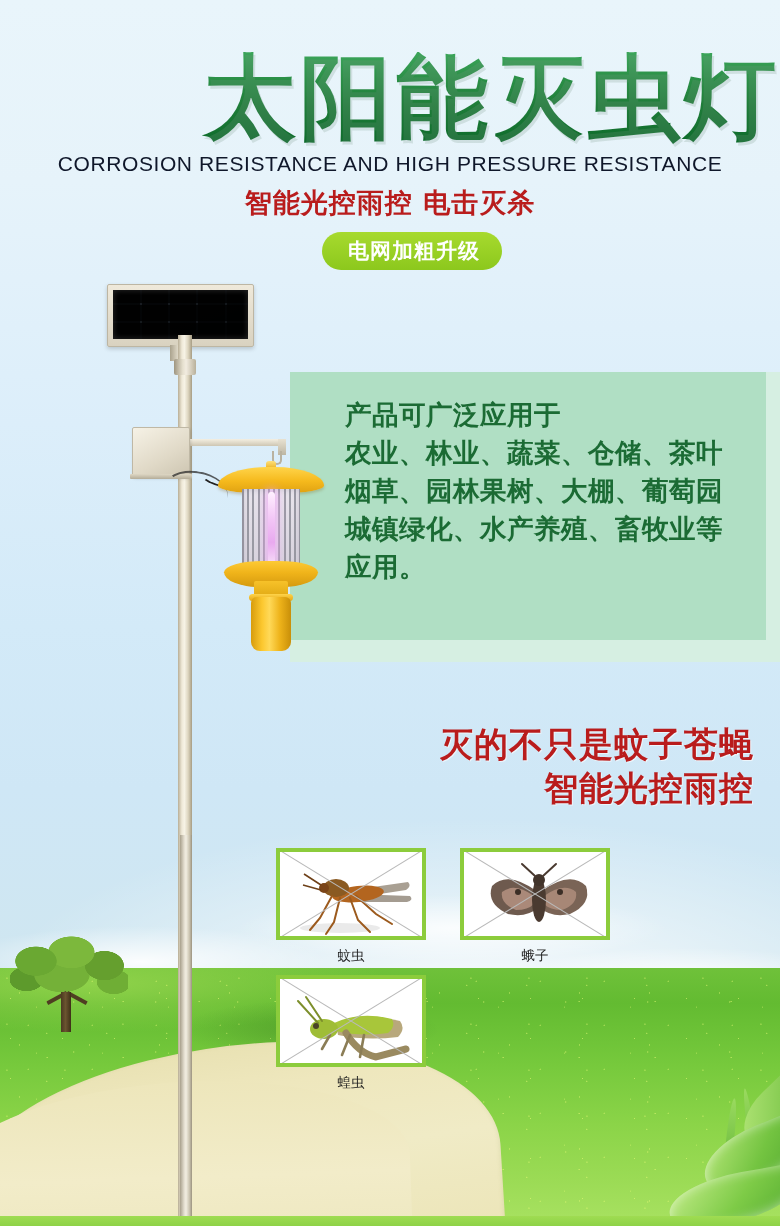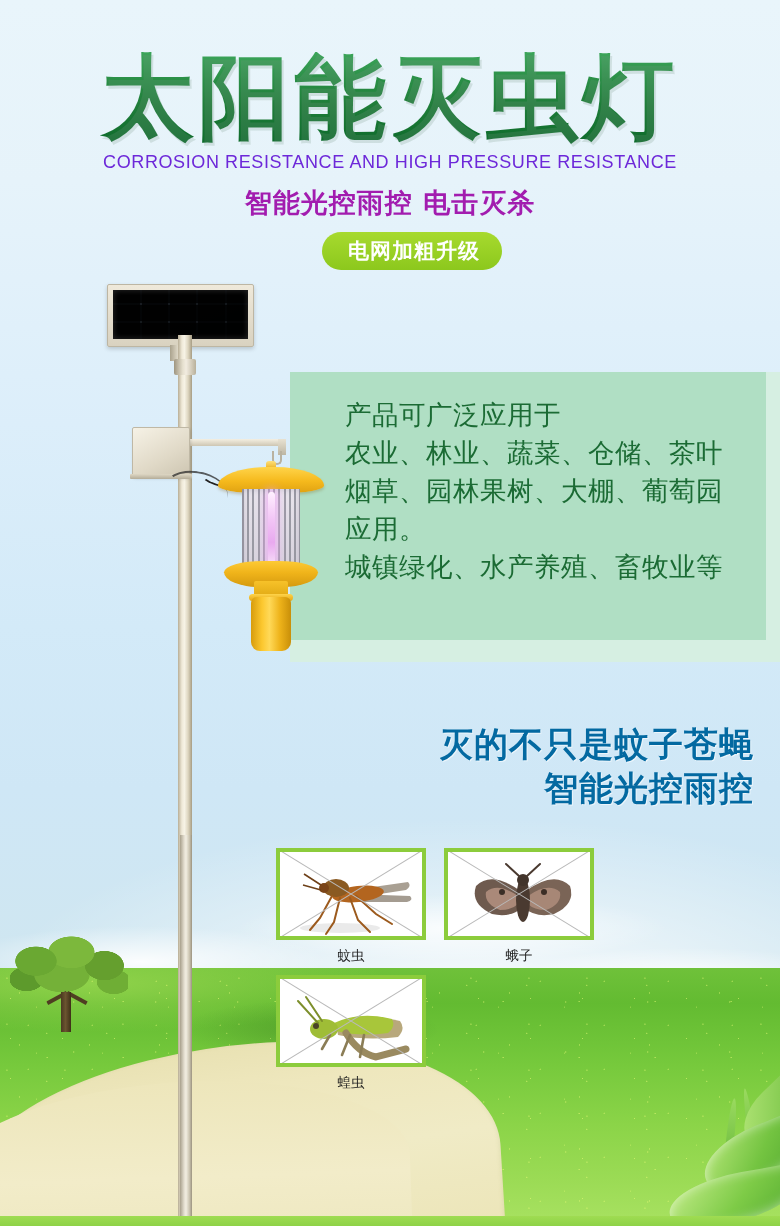--- a/index.html
+++ b/index.html
@@ -113,34 +113,34 @@
     left:736px; top:1092px; width:70px; height:40px;
     background:linear-gradient(135deg,#b6e77a,#6cbd3c);
     transform:rotate(-44deg);
   }
   .blade{ position:absolute; background:linear-gradient(180deg,#9ada5f,#5cb032); border-radius:50% 50% 0 0; }
   .bl1{ left:726px; top:1098px; width:8px; height:86px; transform:rotate(6deg); }
   .bl2{ left:748px; top:1088px; width:7px; height:96px; transform:rotate(-8deg); }
 
   
   .title{
-    position:absolute; left:0; top:52px; width:780px; text-align:center;
+    position:absolute; left:0; top:52px; width:780px; text-align:right;
     font-size:92px; font-weight:bold; letter-spacing:4px; line-height:1;
     background:linear-gradient(180deg,#3ca55a 0%,#2a8f46 30%,#1f7d39 58%,#0d6b2b 100%);
     -webkit-background-clip:text; background-clip:text; color:transparent;
     text-shadow:2px 3px 0 rgba(120,150,130,.22);
     font-family:"DejaVu Sans","Liberation Sans",sans-serif;
   }
   .subtitle-en{
     position:absolute; left:0; top:152px; width:780px; text-align:center;
-    font-size:18px; color:#6d28d9; letter-spacing:.6px; font-weight:400;
+    font-size:21px; color:#0f172a; letter-spacing:.6px; font-weight:400;
   }
   .subtitle-cn{
     position:absolute; left:0; top:185px; width:780px; text-align:center;
-    font-size:27px; color:#a21caf; font-weight:bold; letter-spacing:1px;
+    font-size:27px; color:#b91c1c; font-weight:bold; letter-spacing:1px;
     font-family:"DejaVu Serif","Liberation Serif",serif;
   }
 
   
   .badges{
     position:absolute; left:0; top:232px; width:780px;
     display:flex; justify-content:center; align-items:center;padding-left:44px;
   }
   .pill{
     height:38px; display:flex; align-items:center; justify-content:center;
@@ -160,40 +160,40 @@
   .panel-outer{
     position:absolute; left:290px; top:372px; width:490px; height:290px;
     background:#d6efe2;
   }
   .panel{
     position:absolute; left:290px; top:372px; width:476px; height:268px;
     background:#b0dfc4;
   }
   .panel-text{
     position:absolute; left:345px; top:396px; width:410px;
-    color:#1b6b34; font-weight:normal; font-size:26.5px; line-height:38px;
+    color:#1b6b34; font-weight:bold; font-size:26.5px; line-height:38px;
     letter-spacing:.5px;
     font-family:"DejaVu Sans","Liberation Sans",sans-serif;
   }
   .panel-text div{ white-space:nowrap; }
 
   
   .headline{
     position:absolute; left:0; top:722px; width:768px; text-align:right;
-    color:#0369a1; font-weight:bold; font-size:34px; line-height:44px;
+    color:#b91c1c; font-weight:bold; font-size:34px; line-height:44px;
     letter-spacing:1px; padding-right:14px;
     text-shadow:1px 1px 0 rgba(255,255,255,.6);
     font-family:"DejaVu Sans","Liberation Sans",sans-serif;
   }
 
   
   .grid{
     position:absolute; left:276px; top:848px; width:496px;
   }
-  .grid-row{ display:flex; gap:18px; margin-bottom:10px; }
+  .grid-row{ display:flex; gap:34px; margin-bottom:10px; }
   .cell{ width:150px; }
   .thumb{
     position:relative; width:150px; height:92px;
     border:4px solid #8ccc3c; background:#fff; overflow:hidden;
   }
   .thumb .x1,.thumb .x2{
     position:absolute; left:50%; top:50%; width:190px; height:1px;
     background:#b9b9b9; transform-origin:center;
   }
   .thumb .x1{ transform:translate(-50%,-50%) rotate(31.5deg); }
@@ -352,22 +352,22 @@
   <div class="badges">
     <div class="pill pill-light">电网加粗升级</div>
   </div>
 
   <div class="panel-outer"></div>
   <div class="panel"></div>
   <div class="panel-text">
     <div>产品可广泛应用于</div>
     <div>农业、林业、蔬菜、仓储、茶叶</div>
     <div>烟草、园林果树、大棚、葡萄园</div>
+    <div>城镇绿化、水产养殖、畜牧业等</div>
     <div>应用。</div>
-    <div>城镇绿化、水产养殖、畜牧业等</div>
   </div>
 
   <div class="headline">
     <div>灭的不只是蚊子苍蝇</div>
     <div>智能光控雨控</div>
   </div>
 
   <div class="grid">
 
     <div class="grid-row">

